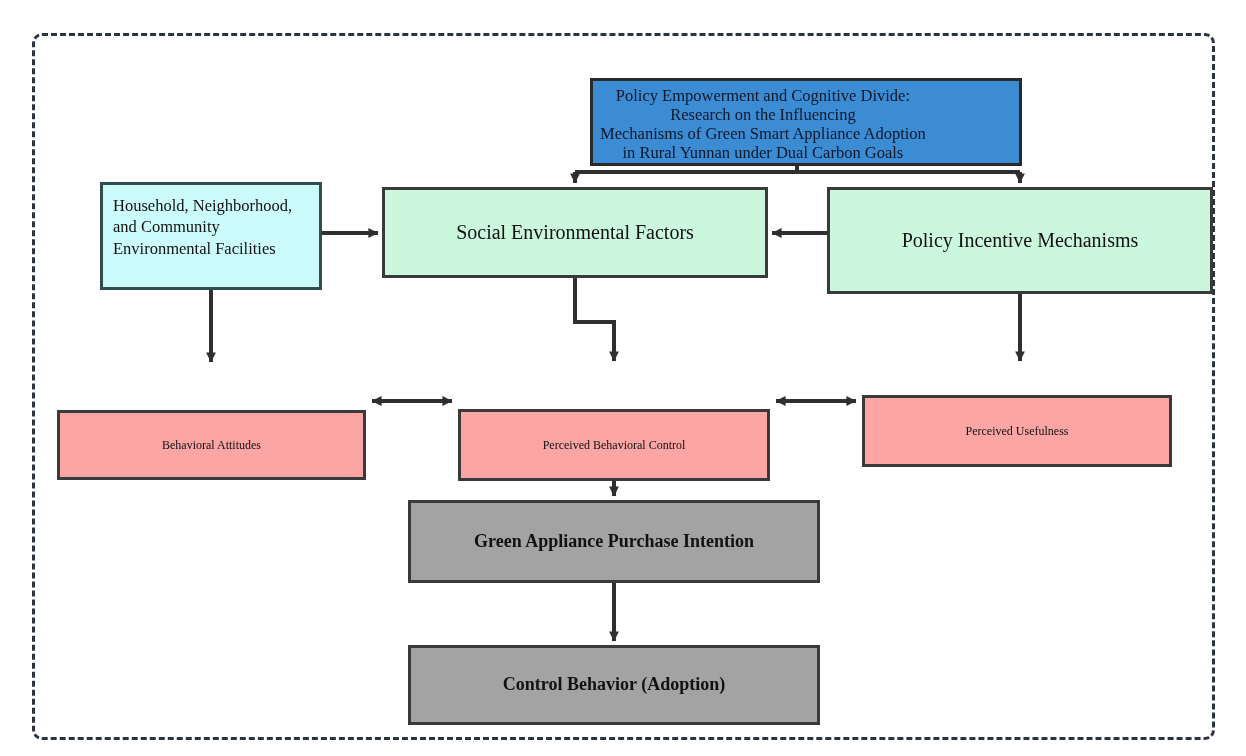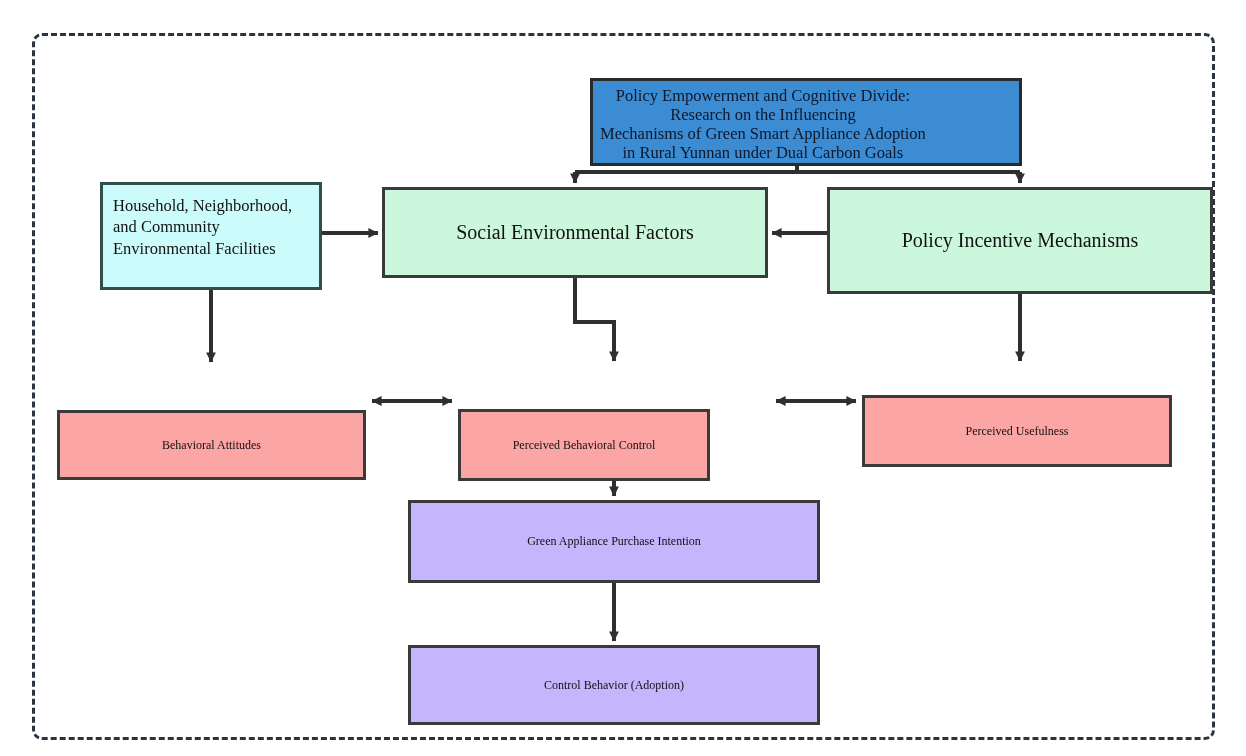--- a/index.html
+++ b/index.html
@@ -75,22 +75,23 @@
   .node-green {
     background: #cbf7dc;
     font-size: 20px;
   }
   .node-yellow {
     background: #fca5a5;
     font-size: 12px;
     margin-top: 44px;
   }
   .node-orange {
-    background: #c4b5fd;
-    font-size: 12px;
+    background: #a3a3a3;
+    font-size: 18px;
+    font-weight: bold;
   }
 </style>
 </head>
 <body>
 
 <div id="stage">
 
   <div id="dashed-frame"></div>
 
   <svg id="connectors" viewBox="0 0 1246 756" xmlns="http://www.w3.org/2000/svg">
@@ -140,21 +141,21 @@
   <div class="node node-facilities" style="left:100px; top:182px; width:222px; height:108px;">Household, Neighborhood,
 and Community
 Environmental Facilities</div>
 
   <div class="node node-green" style="left:382px; top:187px; width:386px; height:91px;">Social Environmental Factors</div>
 
   <div class="node node-green" style="left:827px; top:187px; width:386px; height:107px;">Policy Incentive Mechanisms</div>
 
   <div class="node node-yellow" style="left:57px; top:366px; width:309px; height:70px;">Behavioral Attitudes</div>
 
-  <div class="node node-yellow" style="left:458px; top:365px; width:252px; height:72px;">Perceived Behavioral Control</div>
+  <div class="node node-yellow" style="left:458px; top:365px; width:312px; height:72px;">Perceived Behavioral Control</div>
 
   <div class="node node-yellow" style="left:862px; top:351px; width:310px; height:72px;">Perceived Usefulness</div>
 
   <div class="node node-orange" style="left:408px; top:500px; width:412px; height:83px;">Green Appliance Purchase Intention</div>
 
   <div class="node node-orange" style="left:408px; top:645px; width:412px; height:80px;">Control Behavior (Adoption)</div>
 
 </div>
 
 </body></html>

